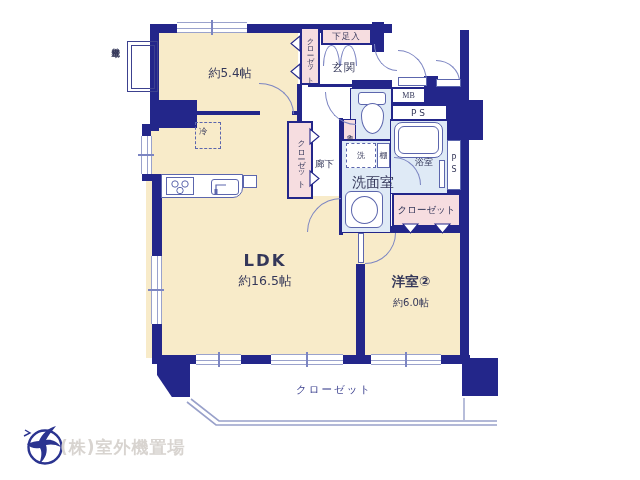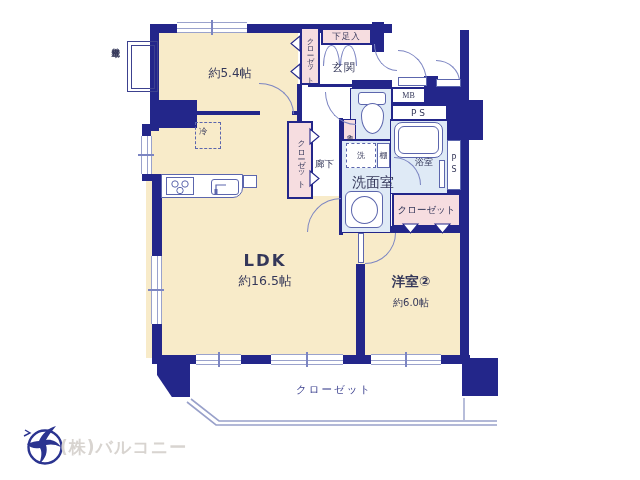--- a/index.html
+++ b/index.html
@@ -211,15 +211,15 @@
   <div class="lbl" style="left:296px;top:384px;font-size:10.5px;letter-spacing:2px;color:var(--accent);">クローゼット</div>
   <div class="lbl vtext" style="left:111px;top:41px;font-size:8.5px;letter-spacing:0.5px;">室外機置場</div>
 
   <svg class="abs" style="left:21px;top:423px;" width="46" height="46" viewBox="0 0 46 46">
     <circle cx="24" cy="24" r="16.5" fill="none" stroke="#2b3490" stroke-width="2.4"></circle>
     <path d="M3,13 L9,10 L4,7" fill="none" stroke="#2b3490" stroke-width="1.4"></path>
     <path d="M6,21 C11,19 15,18 18,18 C21,11 27,5 35,3 C30,9 27,13 25,17
              C30,16 36,18 40,24 C34,21 29,21 25,22 C27,28 25,36 18,41
              C21,34 21,28 19,25 C14,26 9,25 6,21 Z" fill="#2b3490"></path>
   </svg>
-  <div class="lbl" style="left:60px;top:438px;font-size:17px;font-weight:bold;color:#d8d4d0;letter-spacing:1px;">(株)バルコニー</div>
+  <div class="lbl" style="left:60px;top:438px;font-size:17px;font-weight:bold;color:#d8d4d0;letter-spacing:1px;">(株)室外機置場</div>
 
 </div>
 
 </body></html>

